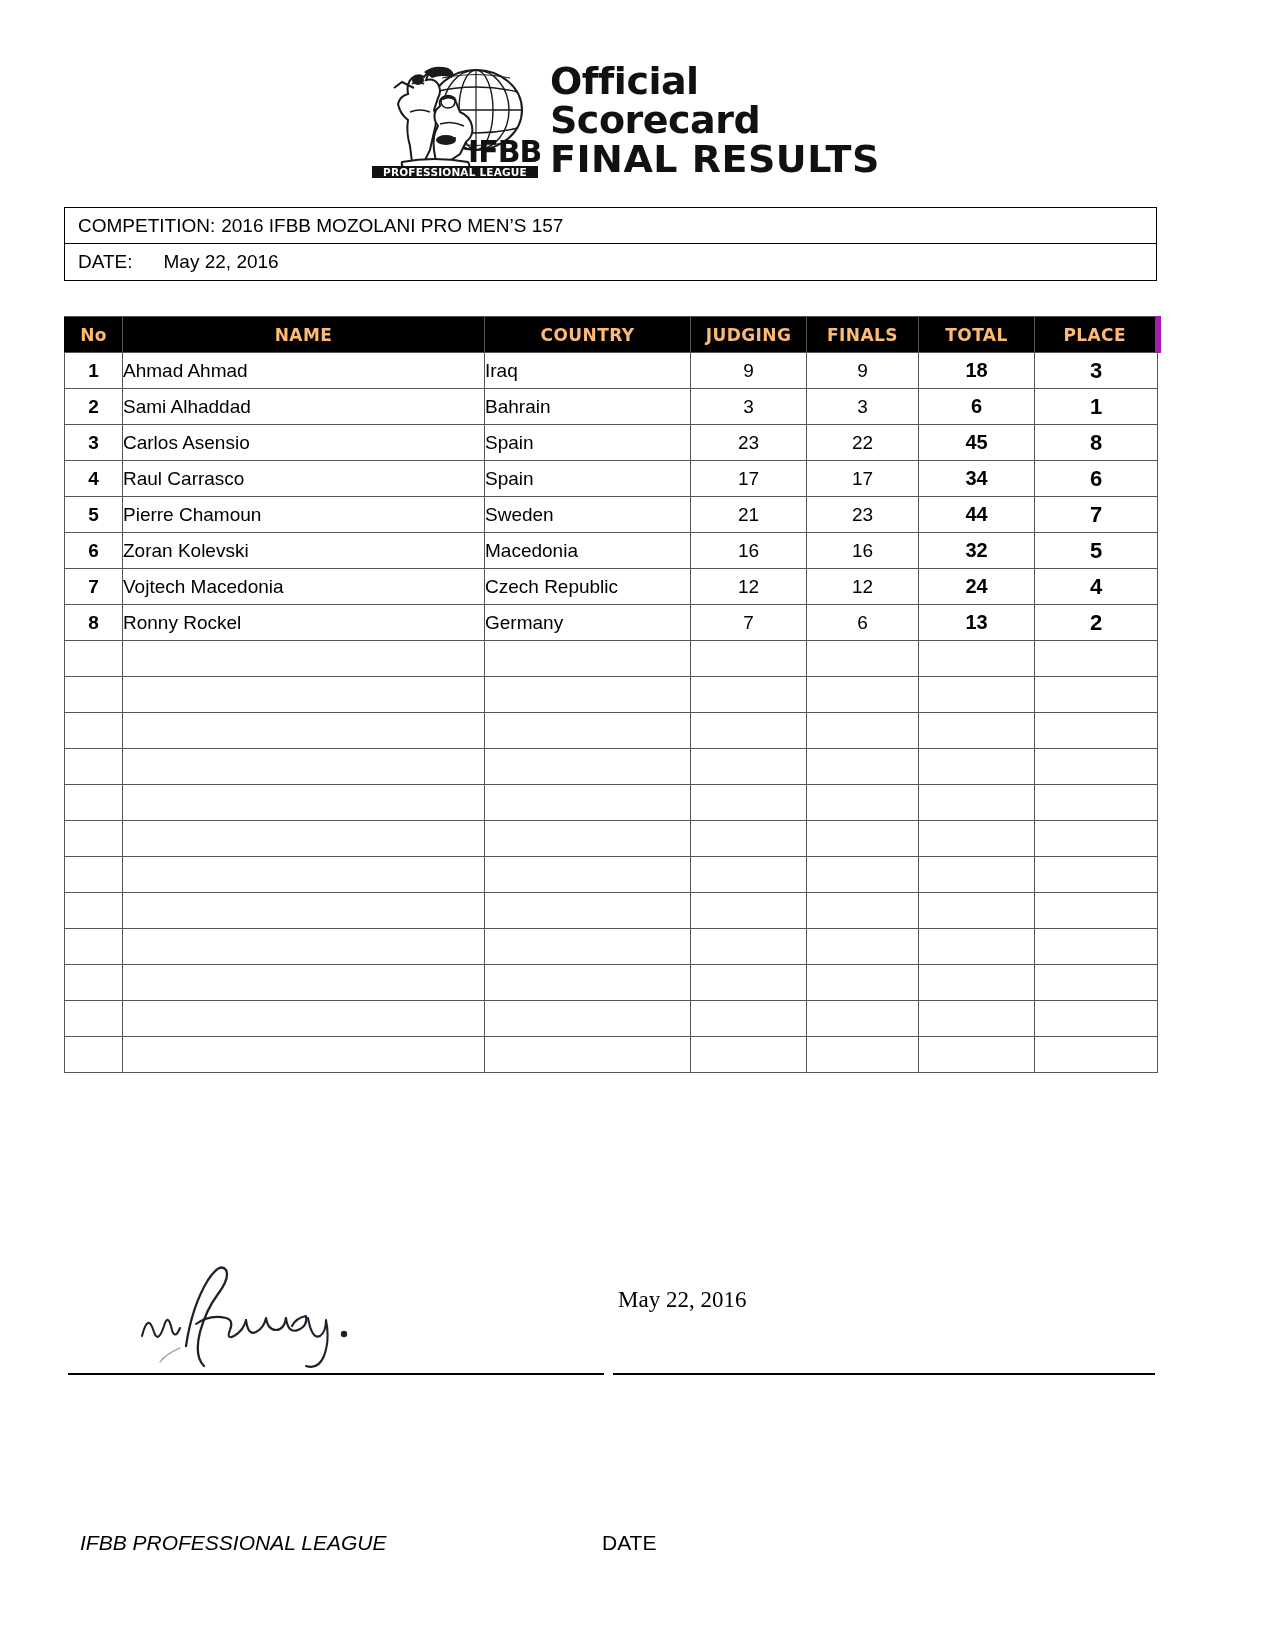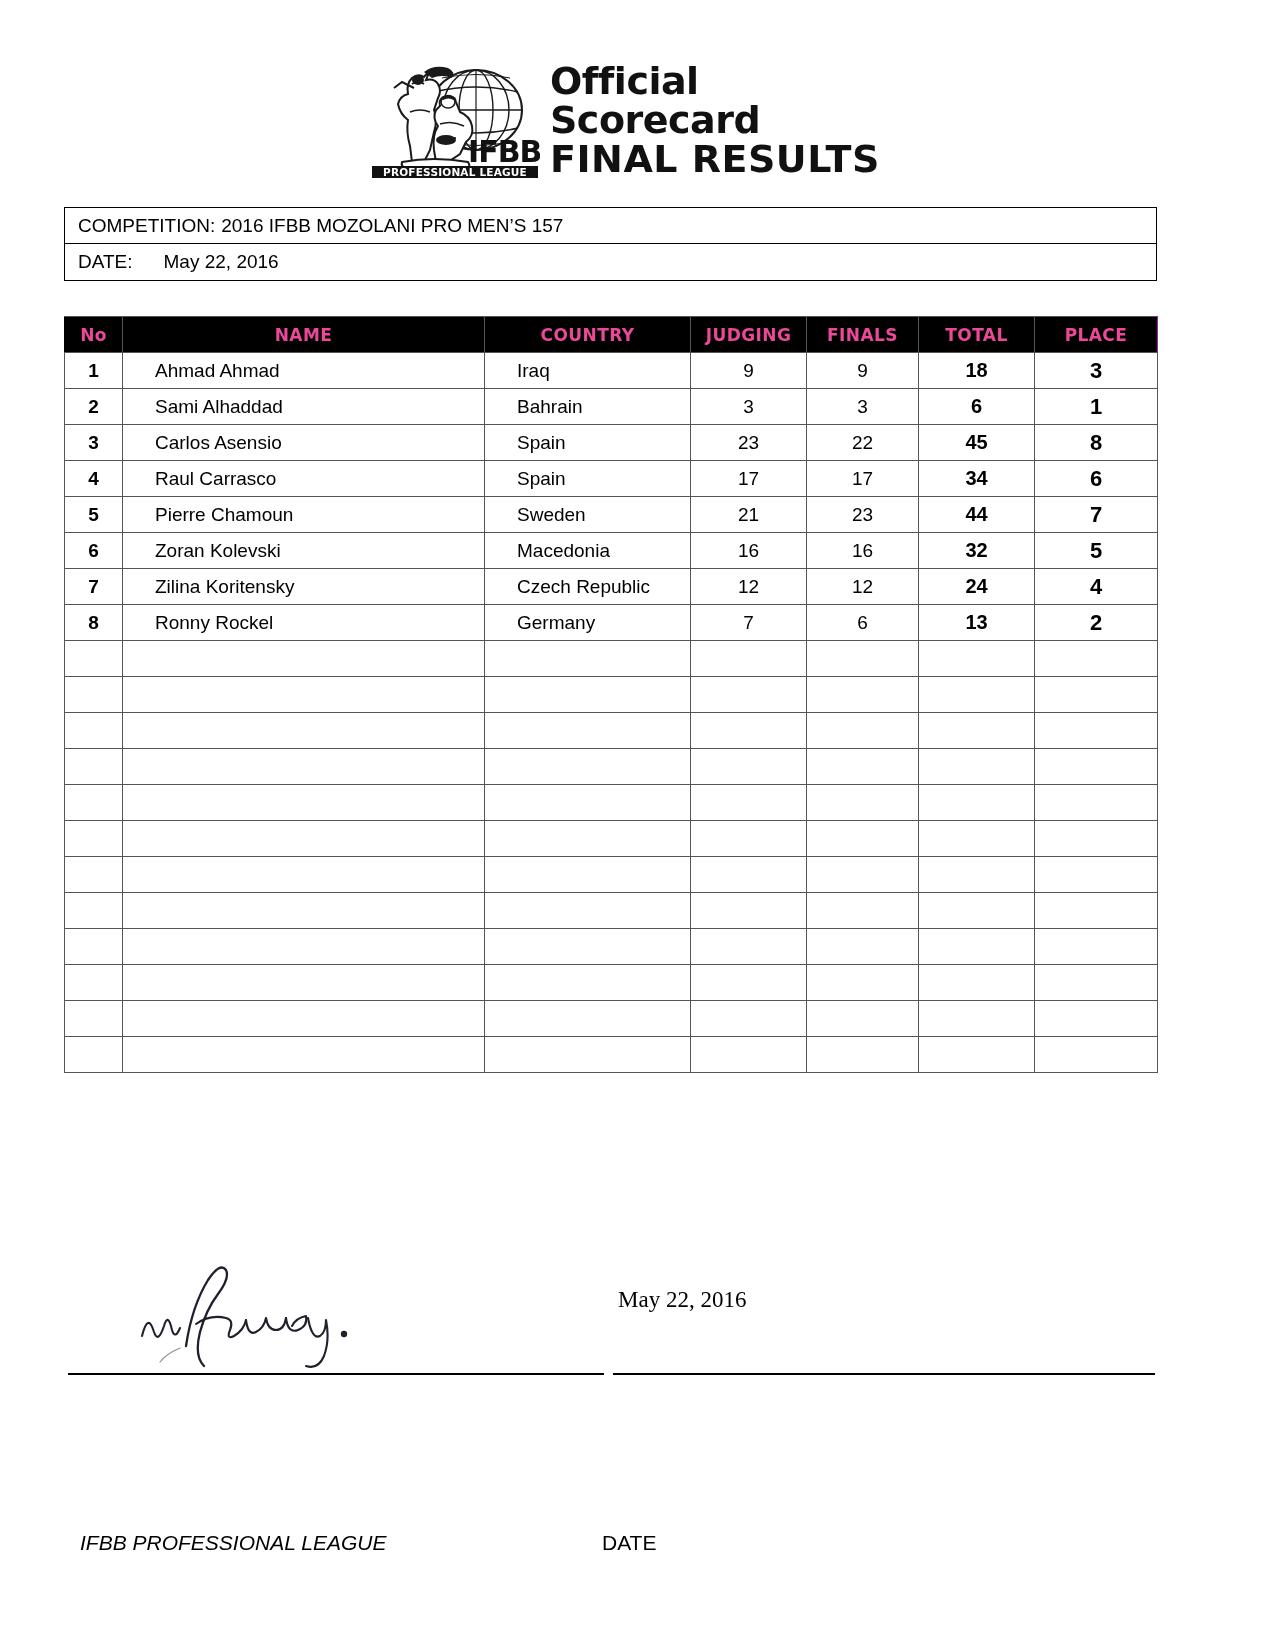--- a/index.html
+++ b/index.html
@@ -91,51 +91,51 @@
 
   .results-table th,
   .results-table td {
     border: 1px solid #555;
     height: 36px;
     padding: 0;
   }
 
   thead th {
     background: #000000;
-    color: #ec4899;
+    color: #fdba74;
     font-family: "DejaVu Sans", sans-serif;
     font-weight: bold;
     font-size: 17px;
     letter-spacing: 0.4px;
     height: 30px;
     border: 1px solid #000;
     border-left: 3px solid #ffffff;
     border-right: 3px solid #ffffff;
     text-align: center;
   }
   thead th:first-child { border-left: 1px solid #000; }
-  thead th:last-child  { border-right: 1px solid #a21caf; }
+  thead th:last-child  { border-right: 6px solid #a21caf; }
 
   
   .col-no      { width: 58px; }
   .col-name    { width: 362px; }
   .col-country { width: 206px; }
   .col-judging { width: 116px; }
   .col-finals  { width: 112px; }
   .col-total   { width: 116px; }
   .col-place   { width: 123px; }
 
   td.cell-no {
     text-align: center;
     font-weight: bold;
     font-size: 19px;
   }
   td.cell-name,
   td.cell-country {
-    padding-left: 32px;
+    padding-left: 0;
     font-size: 19px;
   }
   td.cell-num {
     text-align: center;
     font-size: 19px;
   }
   td.cell-total,
   td.cell-place {
     text-align: center;
     font-weight: bold;
@@ -331,21 +331,21 @@
         <td class="cell-no">6</td>
         <td class="cell-name">Zoran Kolevski</td>
         <td class="cell-country">Macedonia</td>
         <td class="cell-num">16</td>
         <td class="cell-num">16</td>
         <td class="cell-total">32</td>
         <td class="cell-place">5</td>
       </tr>
       <tr>
         <td class="cell-no">7</td>
-        <td class="cell-name">Zilina Koritensky</td>
+        <td class="cell-name">Vojtech Macedonia</td>
         <td class="cell-country">Czech Republic</td>
         <td class="cell-num">12</td>
         <td class="cell-num">12</td>
         <td class="cell-total">24</td>
         <td class="cell-place">4</td>
       </tr>
       <tr>
         <td class="cell-no">8</td>
         <td class="cell-name">Ronny Rockel</td>
         <td class="cell-country">Germany</td>

